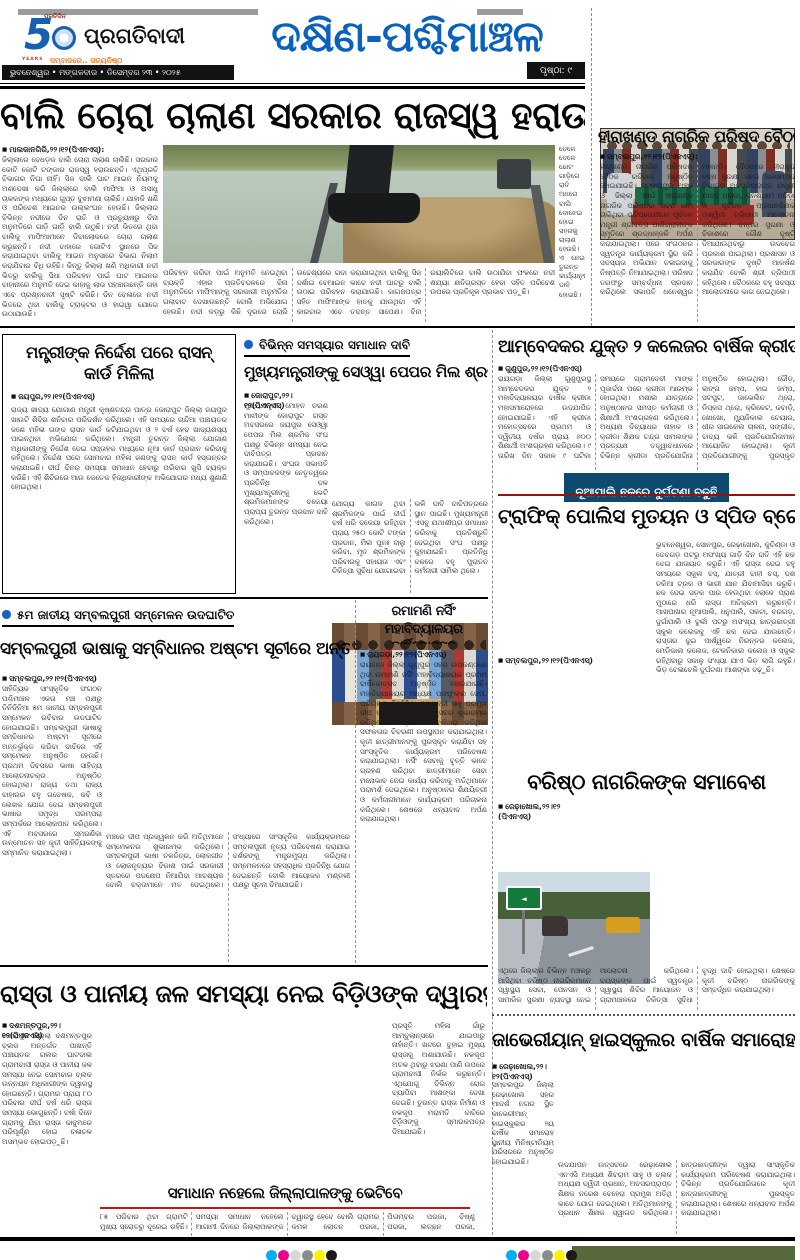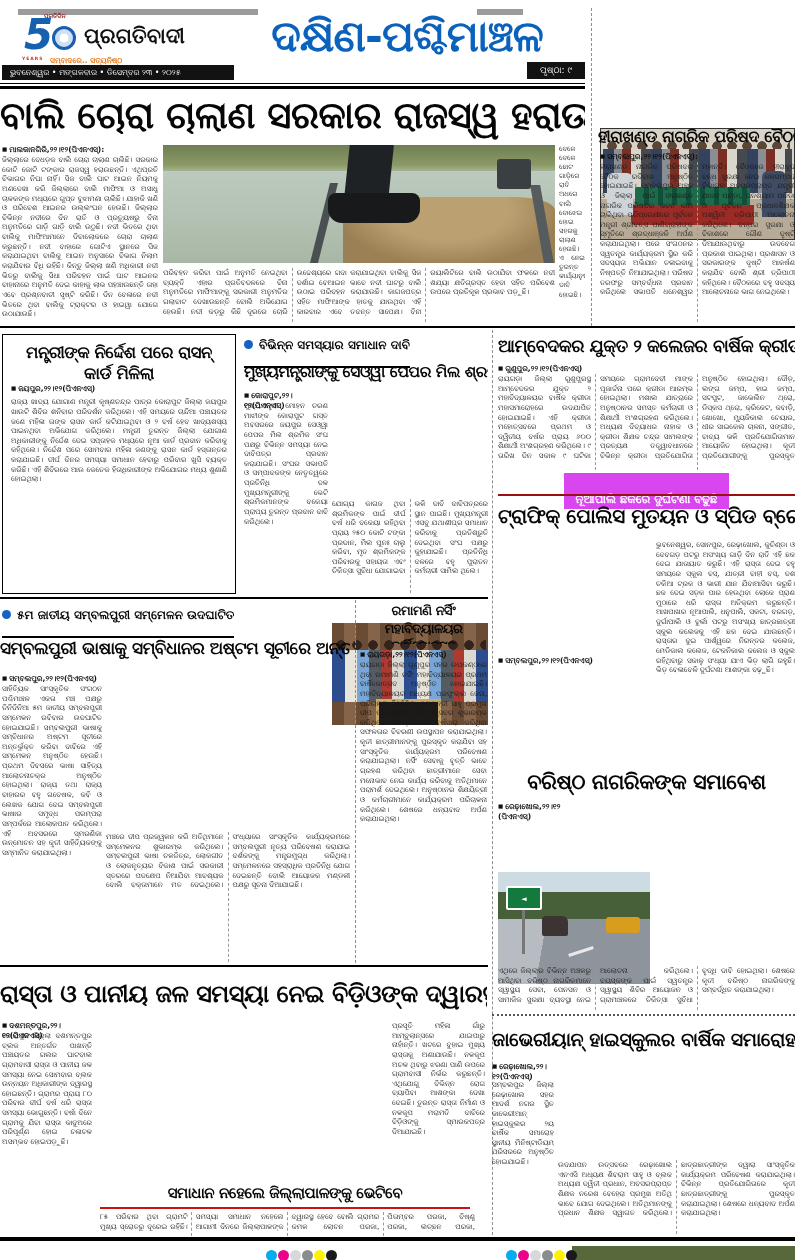--- a/index.html
+++ b/index.html
@@ -9,24 +9,24 @@
   .abs{position:absolute}
   .hl{font-weight:700;color:#060606;letter-spacing:-.5px;overflow:hidden;white-space:nowrap}
   .hl.wrap{white-space:normal}
   .byline{font-size:7.5px;font-weight:700;color:#101010;overflow:hidden}
   .byline::before{content:"■ ";font-size:5.5px;vertical-align:1px}
   .bt{font-size:7.2px;line-height:1.34;text-align:justify;color:#191919;overflow:hidden}
   .c2{column-count:2;column-gap:9px;column-rule:1px dashed #9a9a9a}
   .c3{column-count:3;column-gap:9px;column-rule:1px dashed #9a9a9a}
   .c4{column-count:4;column-gap:8px;column-rule:1px dashed #9a9a9a}
   .kicker{display:inline-flex;align-items:center;gap:6px;font-weight:700;font-size:12px;color:#050505;
-          border-bottom:2px solid #000;padding-bottom:14px;white-space:nowrap;overflow:hidden}
+          border-bottom:2px solid #000;padding-bottom:3px;white-space:nowrap;overflow:hidden}
   .kdot{width:9px;height:9px;border-radius:50%;background:#1661c1;flex:0 0 auto}
-  .redkick{display:inline-block;background:#d946ef;color:#fff;font-weight:700;font-size:11.5px;
-           padding:19px 12px 3px;white-space:nowrap}
+  .redkick{display:inline-block;background:#0c4a6e;color:#fff;font-weight:700;font-size:11.5px;
+           padding:12px 12px 3px;white-space:nowrap}
   .vdash{border-left:1px dashed #8f8f8f}
   .hline{background:#000}
   .dotline{border-top:2px dotted #555}
   .photo{overflow:hidden;position:relative;background:#cfcfcf}
   .dotrow .dot{display:inline-block;width:11px;height:11px;border-radius:50%;margin-right:1px}
   .bar{background:#9b9b9b}
   .blackbar{background:#121212;color:#fff;display:flex;align-items:center}
   
   .ps{position:absolute}
   .ph-sand{background:linear-gradient(180deg,#6e7e51 0,#8c9a67 20px,#a7b391 26px,#bccabf 26px,#b3c2b2 70px,#a8b7a6 100%)}
@@ -111,21 +111,21 @@
     <div class="ps hira-sitR"></div>
   </div>
   <div class="abs hl" style="left:598px;top:127px;width:197px;height:22px;font-size:16px;line-height:20px;text-align:center">ହୀରାଖଣ୍ଡ ନାଗରିକ ପରିଷଦ ବୈଠକ</div>
   <div class="abs byline" style="left:600px;top:152px;width:187px">ସମ୍ବଲପୁର,୨୨।୧୨(ପିଏନଏସ୍):</div>
   <div class="abs bt c2" style="left:600px;top:162px;width:195px;height:160px">ହୀରାଖଣ୍ଡ ନାଗରିକ ପରିଷଦର ବୈଠକ ରବିବାର ଅନୁଷ୍ଠିତ ହୋଇଯାଇଛି। ସମ୍ବଲପୁର ଅଞ୍ଚଳ ଓ ଜିଲ୍ଲା ପାଇଁ ହୀରାଖଣ୍ଡ ନାଗରିକ ପରିଷଦର ଭବନ କାମ ଚାଲିଥିବା ପରିପ୍ରେକ୍ଷୀରେ ପୂର୍ବତନ ମନ୍ତ୍ରୀ ଶ୍ରୀବତ୍ସ ପାଣିଗ୍ରାହୀଙ୍କ ସ୍ମୃତିରେ ଶ୍ରଦ୍ଧାଞ୍ଜଳି ଅର୍ପଣ କରାଯାଇଥିଲା। ପରେ ସଂଗଠନର ସ୍ୱତନ୍ତ୍ର କାର୍ଯ୍ୟକ୍ରମ ସ୍ଥିର କରି ସଦସ୍ୟତା ଅଭିଯାନ ଚଳାଇବାକୁ ନିଷ୍ପତ୍ତି ନିଆଯାଇଥିଲା। ପରିଷଦ ତରଫରୁ ସମ୍ବର୍ଦ୍ଧନା ପ୍ରଦାନ କରିଥିଲେ ସଭାପତି ଧନେଶ୍ୱର ମହାନ୍ତି। ବୈଠକରେ ହୀରାକୁଦ ବନ୍ଧ ସୁରକ୍ଷା ନେଇ ଜଳସମ୍ପଦ ବିଭାଗର ଅବସରପ୍ରାପ୍ତ ଯନ୍ତ୍ରୀ ଯାଦବ ପଣ୍ଡା, ଘନଶ୍ୟାମ ପରିଡ଼ା ଓ ପୂର୍ବତନ ପ୍ରଧାନଶିକ୍ଷକ ଅଶ୍ୱିନୀ ତ୍ରିପାଠୀ ଆଲୋଚନା କରିଥିଲେ। ବନ୍ଧର ସୁରକ୍ଷା ଓ ବିକାଶରେ ଗୌଣ ଦୃଷ୍ଟି ଦିଆଯାଉଥିବାରୁ ଉଦବେଗ ପ୍ରକାଶ ପାଇଥିଲା। ପ୍ରଶାସନ ଓ ସରକାରଙ୍କ ଦୃଷ୍ଟି ଆକର୍ଷଣ କରାଯିବ ବୋଲି ଶ୍ରୀ ତ୍ରିପାଠୀ କହିଥିଲେ। ବୈଠକରେ ବହୁ ସଦସ୍ୟ ଆଲୋଚନାରେ ଭାଗ ନେଇଥିଲେ।</div>
 
   <div class="abs hline" style="left:0;top:326px;width:795px;height:2px"></div>
 
   <div class="abs" style="left:2px;top:334px;width:234px;height:260px;border:1.5px solid #000;padding:8px 8px 12px;overflow:hidden">
     <div class="hl wrap" style="font-size:16.5px;line-height:1.25;text-align:center">ମନ୍ତ୍ରୀଙ୍କ ନିର୍ଦ୍ଦେଶ ପରେ ରାସନ୍ କାର୍ଡ ମିଳିଲା</div>
-    <div class="byline" style="">ଜୟପୁର,୨୨।୧୨(ପିଏନଏସ୍)</div>
+    <div class="byline" style="margin-top:8px">ଜୟପୁର,୨୨।୧୨(ପିଏନଏସ୍)</div>
     <div class="bt" style="margin-top:3px;height:178px">ରାଜ୍ୟ ଖାଦ୍ୟ ଯୋଗାଣ ମନ୍ତ୍ରୀ କୃଷ୍ଣଚନ୍ଦ୍ର ପାତ୍ର କୋରାପୁଟ ଜିଲ୍ଲା ଜୟପୁର ଖାଉଟି ଶିବିର ଶନିବାର ପରିଦର୍ଶନ କରିଥିଲେ। ଏହି ସମୟରେ ଚାନ୍ଦିଆ ପଞ୍ଚାୟତର ଜଣେ ମହିଳା ତାଙ୍କ ରାସନ କାର୍ଡ କଟିଯାଇଥିବା ଓ ୨ ବର୍ଷ ହେବ ଖାଦ୍ୟଶସ୍ୟ ପାଇନଥିବା ଅଭିଯୋଗ କରିଥିଲେ। ମନ୍ତ୍ରୀ ତୁରନ୍ତ ଜିଲ୍ଲା ଯୋଗାଣ ଅଧିକାରୀଙ୍କୁ ନିର୍ଦ୍ଦେଶ ଦେଇ ସପ୍ତାହକ ମଧ୍ୟରେ ନୂଆ କାର୍ଡ ପ୍ରଦାନ କରିବାକୁ କହିଥିଲେ। ନିର୍ଦ୍ଦେଶ ପରେ ସୋମବାର ମହିଳା ଜଣଙ୍କୁ ରାସନ କାର୍ଡ ହସ୍ତାନ୍ତର କରାଯାଇଛି। ଦୀର୍ଘ ଦିନର ସମସ୍ୟା ସମାଧାନ ହେବାରୁ ପରିବାର ଖୁସି ବ୍ୟକ୍ତ କରିଛି। ଏହି ଶିବିରରେ ଆଉ କେତେକ ହିତାଧିକାରୀଙ୍କ ଅଭିଯୋଗର ମଧ୍ୟ ଶୁଣାଣି ହୋଇଥିଲା।</div>
   </div>
 
   <div class="abs" style="left:244px;top:334px">
     <span class="kicker">
         <span class="kdot"></span>
         <span>ବିଭିନ୍ନ ସମସ୍ୟାର ସମାଧାନ ଦାବି</span>
       </span>
   </div>
   <div class="abs hl" style="left:244px;top:358px;width:244px;height:28px;font-size:15.5px;line-height:28px">ମୁଖ୍ୟମନ୍ତ୍ରୀଙ୍କୁ ସେଓ୍ୱା ପେପର ମିଲ ଶ୍ରମିକ ସଂଘର ଦାବିପତ୍ର</div>

